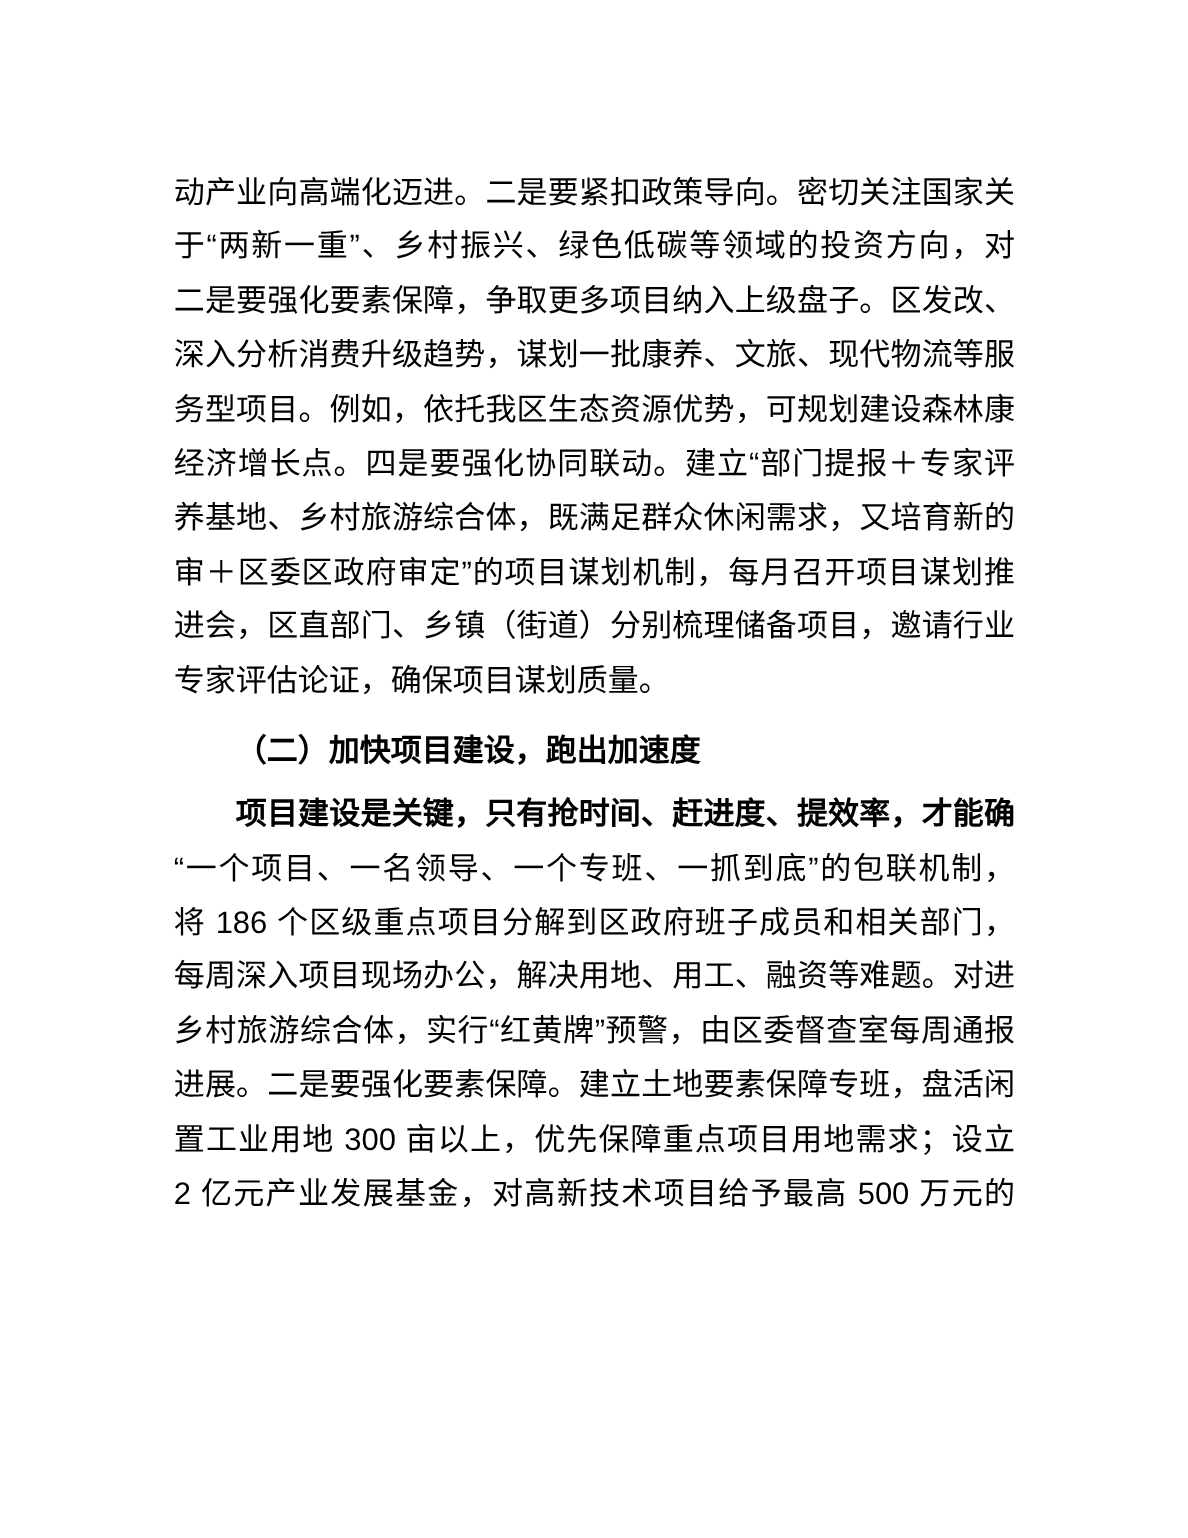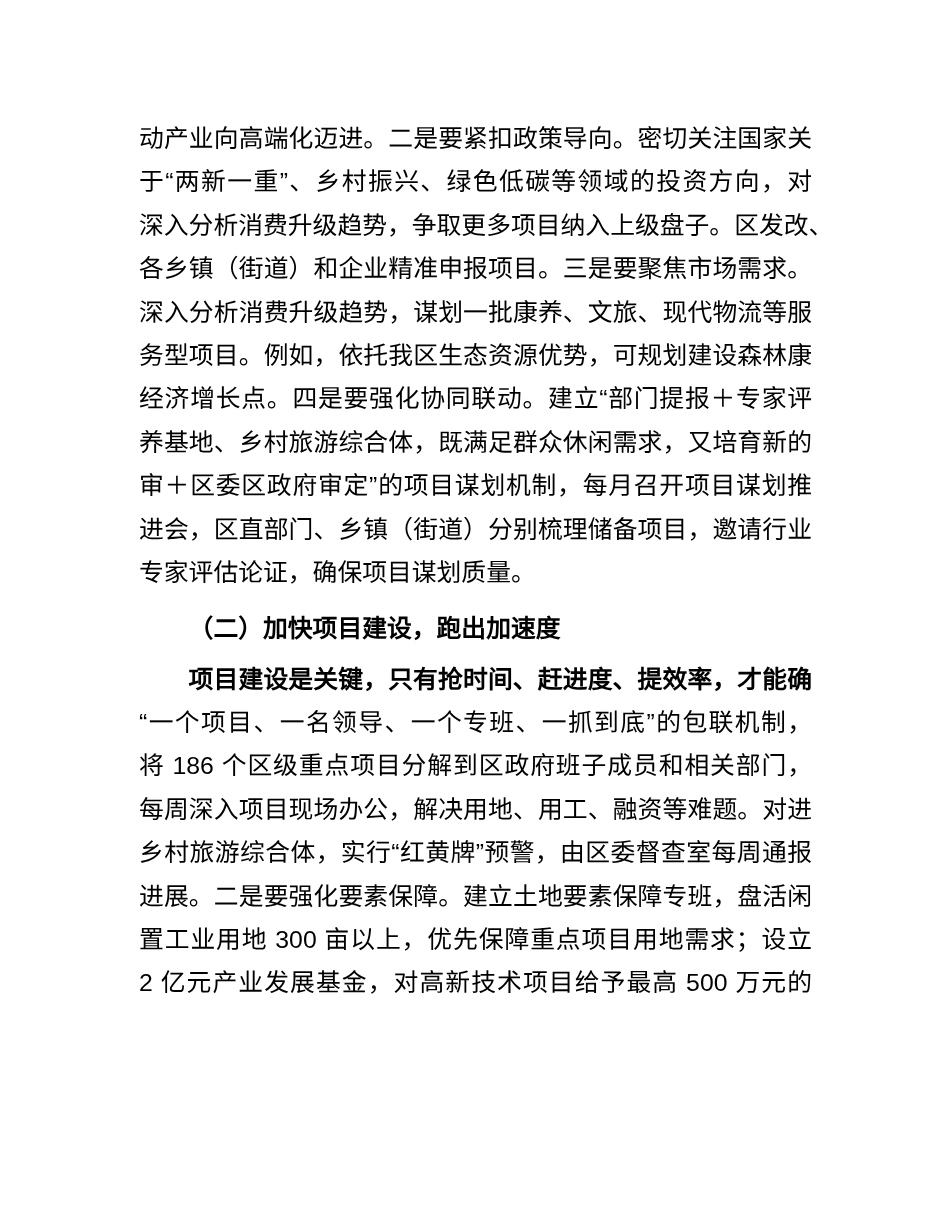--- a/index.html
+++ b/index.html
@@ -12,21 +12,21 @@
     width: 950px;
     height: 1230px;
     background: #ffffff;
     color: #000000;
     font-family: "Liberation Sans", sans-serif;
     overflow: hidden;
   }
   .text-block {
     position: absolute;
     left: 139px;
-    top: 117px;
+    top: 133px;
     width: 673px;
   }
   .paragraph { margin: 0; padding: 0; }
   .paragraph.heading { margin-top: 13px; margin-bottom: 7px; }
   .line {
     font-size: 24.8px;
     height: 43.4px;
     line-height: 43.4px;
     white-space: nowrap;
     color: #000000;
@@ -46,22 +46,21 @@
   }
 </style>
 </head>
 <body>
 
 <div class="page">
   <div class="text-block" style="color: rgb(0, 0, 0);">
       <div class="paragraph body">
         <div class="line fill">动产业向高端化迈进。二是要紧扣政策导向。密切关注国家关</div>
         <div class="line fill">于“两新一重”、乡村振兴、绿色低碳等领域的投资方向，对</div>
-        <div class="line fill">深入分析消费升级趋势，争取更多项目纳入上级盘子。区发改、</div>
-        <div class="line fill">各乡镇（街道）和企业精准申报项目。三是要聚焦市场需求。</div>
+        <div class="line fill">二是要强化要素保障，争取更多项目纳入上级盘子。区发改、</div>
         <div class="line fill">深入分析消费升级趋势，谋划一批康养、文旅、现代物流等服</div>
         <div class="line fill">务型项目。例如，依托我区生态资源优势，可规划建设森林康</div>
         <div class="line fill">经济增长点。四是要强化协同联动。建立“部门提报＋专家评</div>
         <div class="line fill">养基地、乡村旅游综合体，既满足群众休闲需求，又培育新的</div>
         <div class="line fill">审＋区委区政府审定”的项目谋划机制，每月召开项目谋划推</div>
         <div class="line fill">进会，区直部门、乡镇（街道）分别梳理储备项目，邀请行业</div>
         <div class="line plain">专家评估论证，确保项目谋划质量。</div>
       </div>
       <div class="paragraph heading">
         <div class="line plain indent">（二）加快项目建设，跑出加速度</div>

